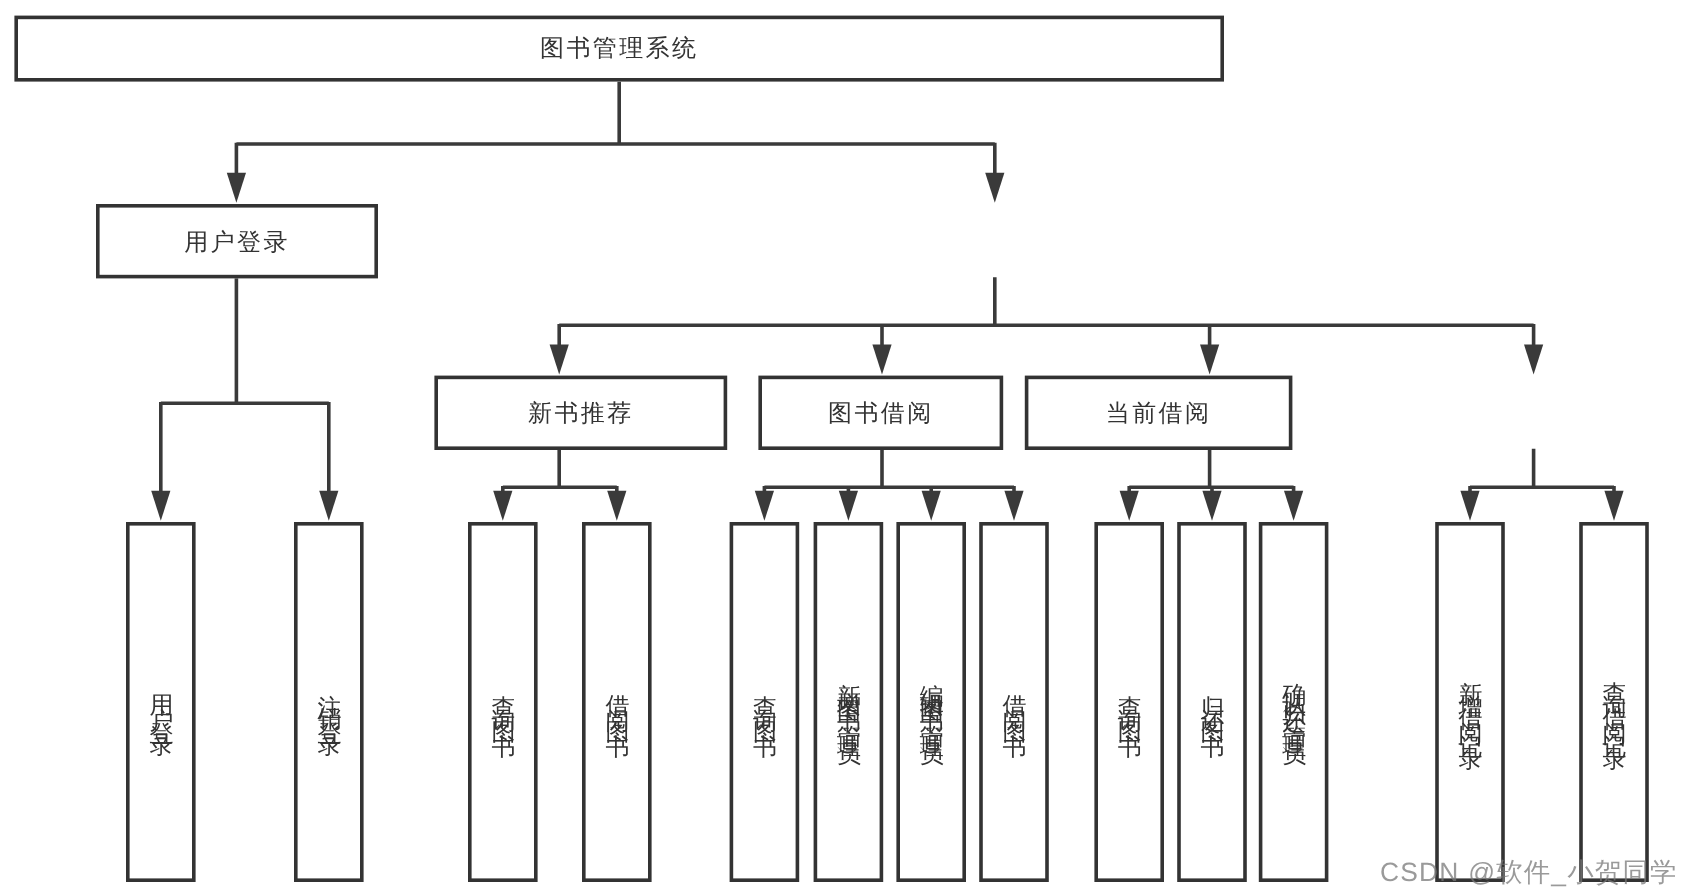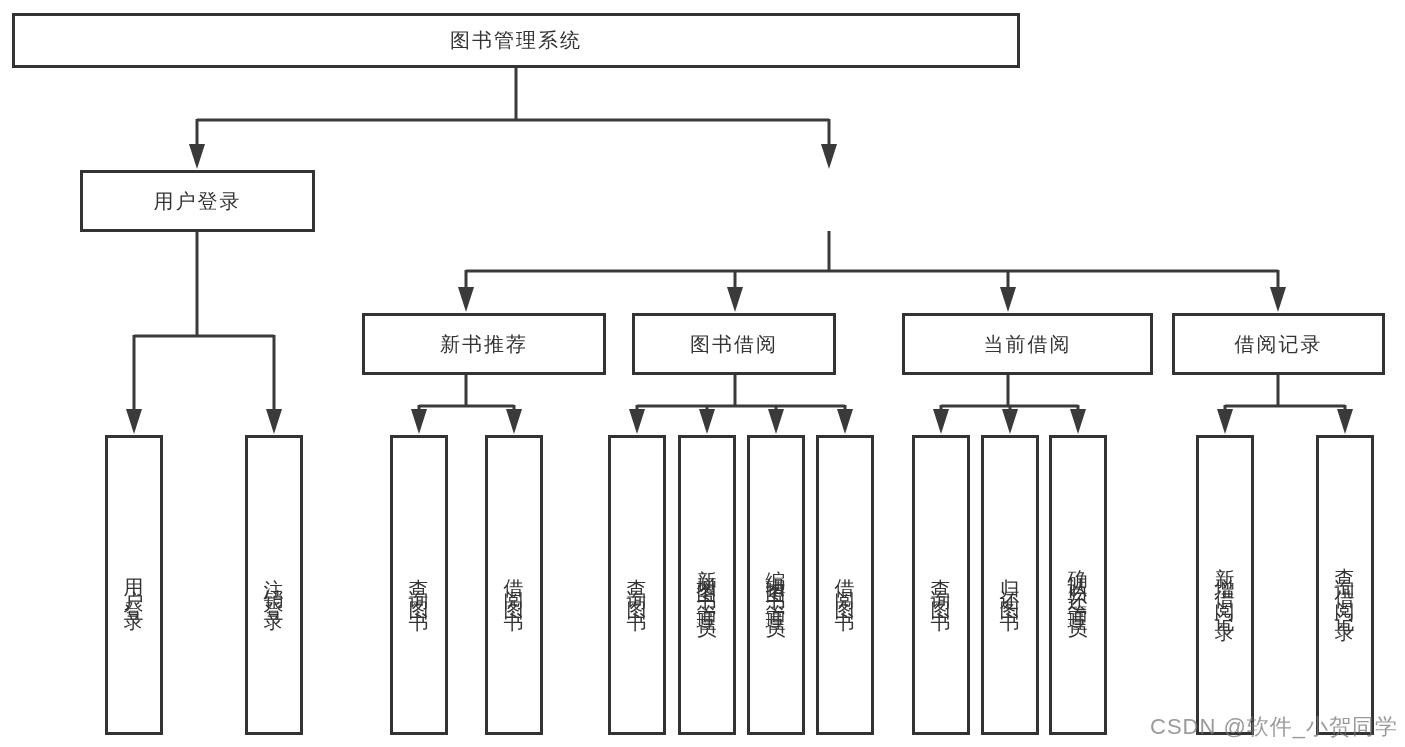--- a/index.html
+++ b/index.html
@@ -95,25 +95,22 @@
   <div class="node hbox" style="left:80px;top:170px;width:235px;height:62px;">
     <span>用户登录</span>
   </div>
 
   <div class="node hbox" style="left:362px;top:313px;width:244px;height:62px;">
     <span>新书推荐</span>
   </div>
   <div class="node hbox" style="left:632px;top:313px;width:204px;height:62px;">
     <span>图书借阅</span>
   </div>
-  <div class="node hbox" style="left:902px;top:313px;width:251px;height:62px;">
+  <div class="node hbox" style="left:854px;top:313px;width:223px;height:62px;">
     <span>当前借阅</span>
-  </div>
-  <div class="node hbox" style="left:1172px;top:313px;width:213px;height:62px;">
-    <span>借阅记录</span>
   </div>
 
   <div class="node vbox" style="left:105px;">
     <span class="vtext">用户登录</span>
   </div>
   <div class="node vbox" style="left:245px;">
     <span class="vtext">注销登录</span>
   </div>
 
   <div class="node vbox" style="left:390px;">

